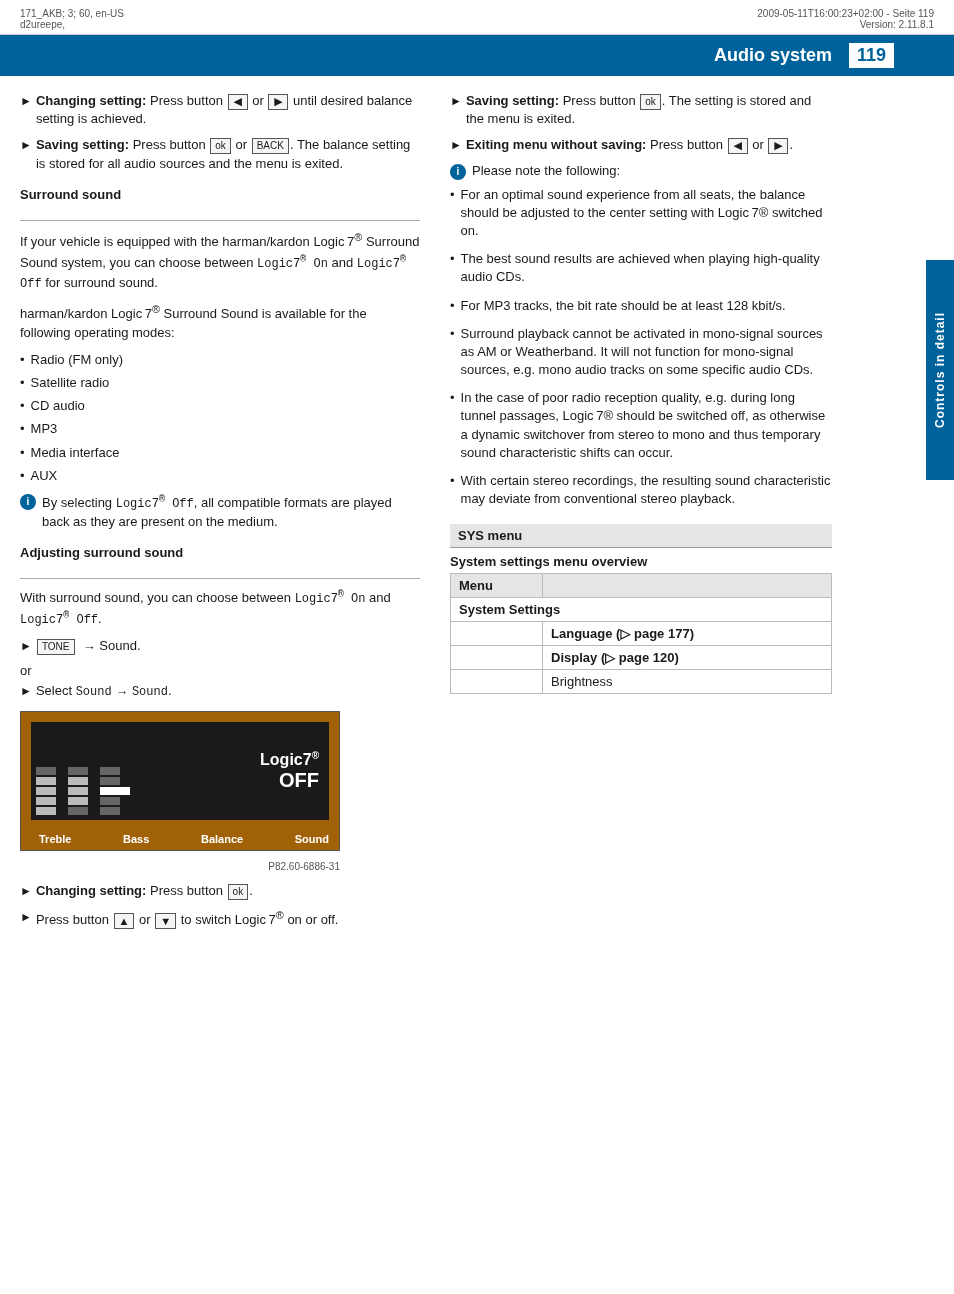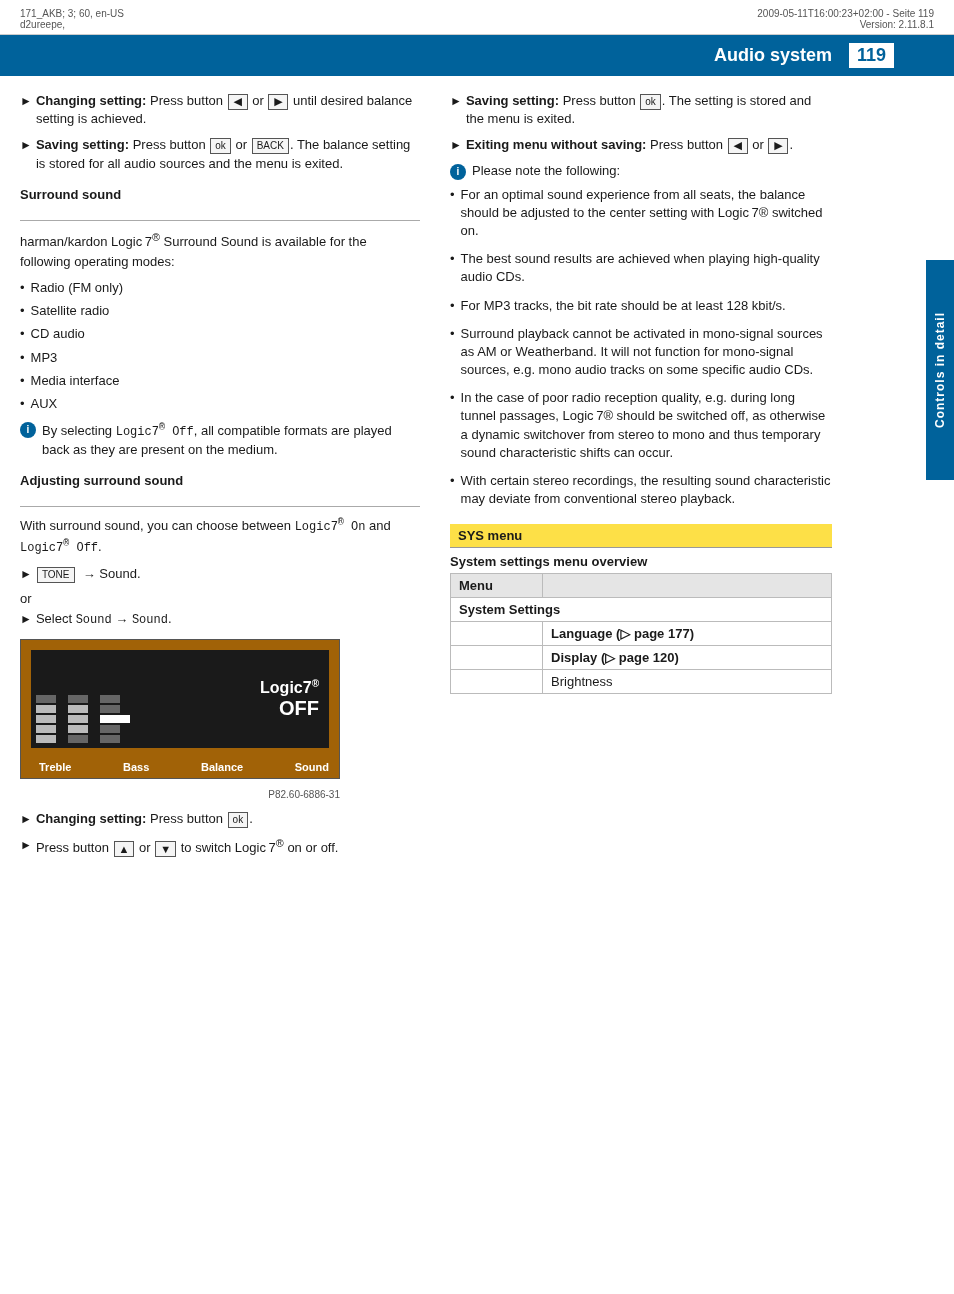--- a/index.html
+++ b/index.html
@@ -232,21 +232,21 @@
     .note-bullet {
       margin-right: 6px;
       flex-shrink: 0;
     }
 
     
     .sys-menu-section {
       margin-top: 16px;
     }
     .sys-menu-title {
-      background: #fde047;
+      background: #e5e5e5;
       padding: 4px 8px;
       font-weight: bold;
       font-size: 13px;
       margin-bottom: 0;
       border-bottom: 1px solid #999;
     }
     .sys-menu-subtitle {
       font-size: 13px;
       font-weight: bold;
       margin: 6px 0 4px 0;
@@ -313,20 +313,23 @@
       <span>
         <span class="bold-label">Saving setting:</span>
         Press button <span class="btn-inline" style="font-size:10px;">ok</span>
         or <span class="btn-inline" style="font-size:10px;">BACK</span>.
         The balance setting is stored for all audio sources and the menu is exited.
       </span>
     </div>
 
     <div class="section-title">Surround sound</div>
 
+    <div class="body-text">
+      If your vehicle is equipped with the harman/kardon Logic 7<sup>®</sup> Surround Sound system, you can choose between <span class="mono">Logic7<sup>®</sup> On</span> and <span class="mono">Logic7<sup>®</sup> Off</span> for surround sound.
+    </div>
 
     <div class="body-text">
       harman/kardon Logic 7<sup>®</sup> Surround Sound is available for the following operating modes:
     </div>
 
     <div>
       <div class="bullet-item">
         <span class="bullet">•</span>
         <span>Radio (FM only)</span>
       </div>

